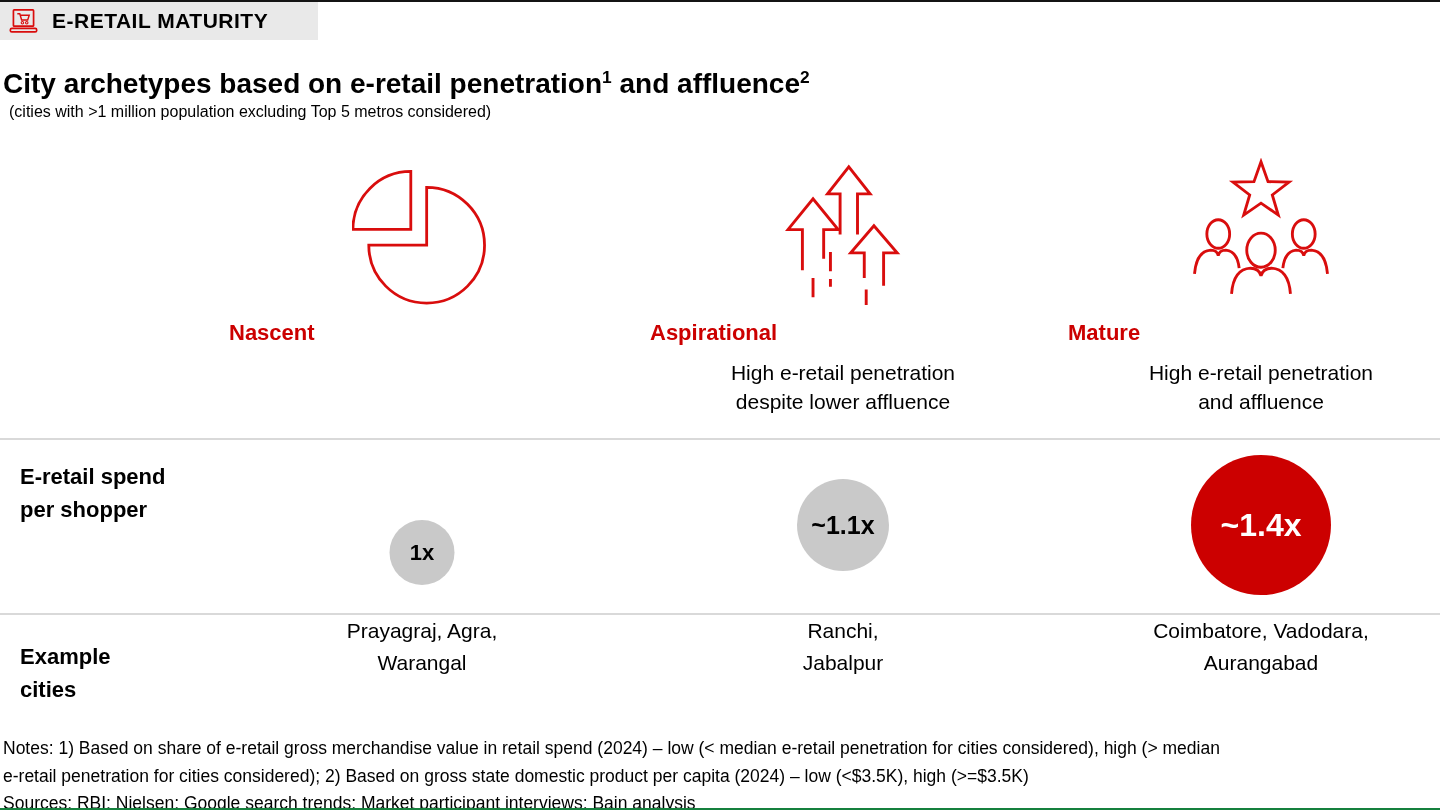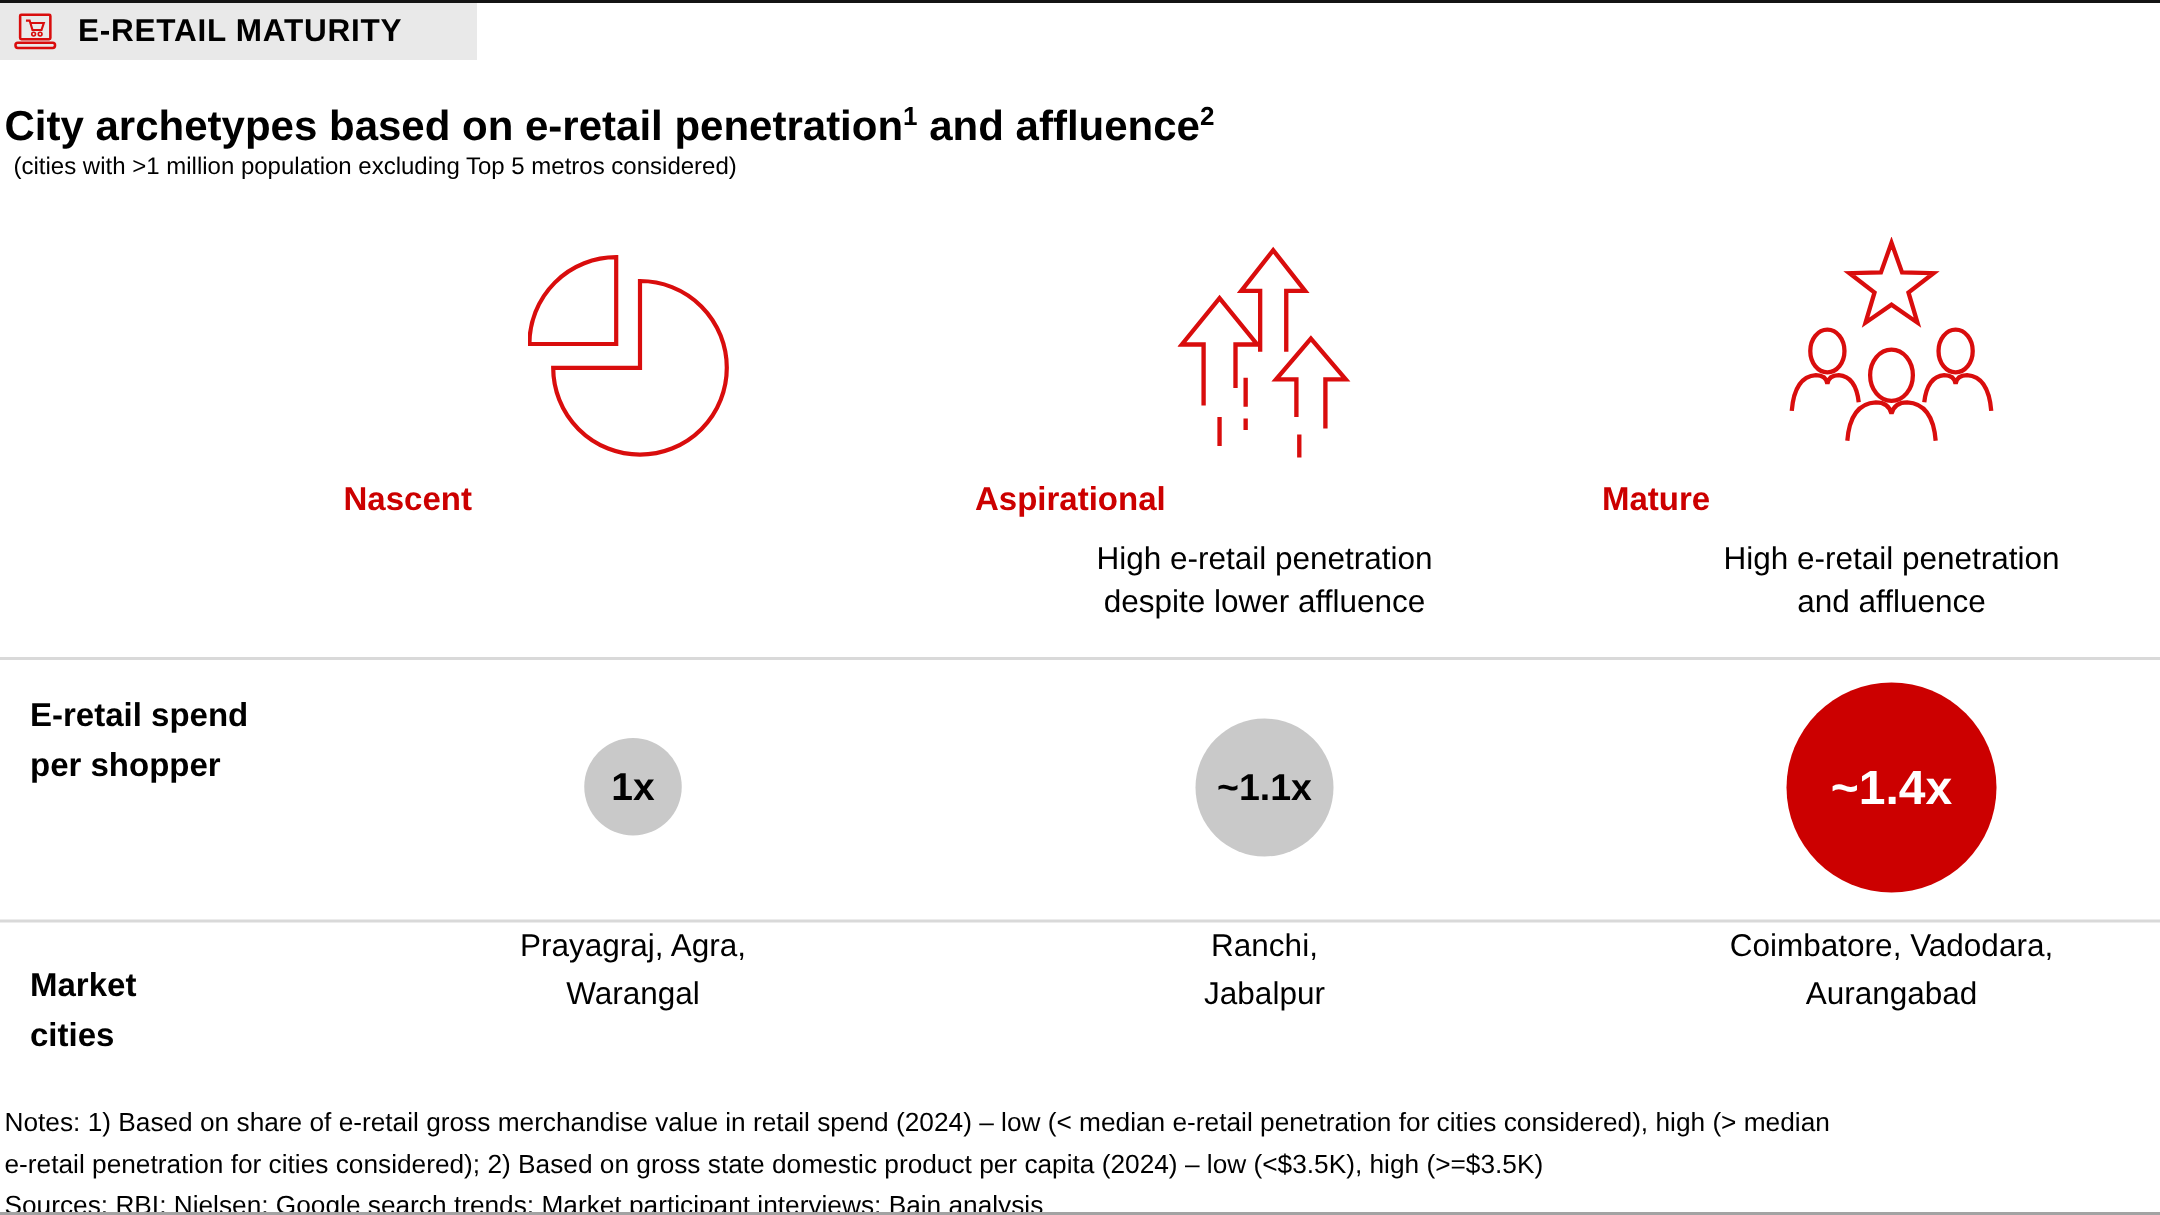--- a/index.html
+++ b/index.html
@@ -1,18 +1,18 @@
 <!DOCTYPE html>
 <html><head>
 <meta charset="utf-8">
 <style>
   html,body{margin:0;padding:0;background:#fff;}
   .canvas{
     position:relative;width:1440px;height:810px;background:#fff;
-    border-top:2px solid #141414;border-bottom:2px solid #a3a3a3;
+    border-top:2px solid #141414;border-bottom:2px solid #15803d;
     box-sizing:border-box;overflow:hidden;
     font-family:"Liberation Sans","DejaVu Sans",sans-serif;color:#000;
   }
   .tag{position:absolute;left:0;top:0;width:318px;height:38px;background:#e9e9e9;
        display:flex;align-items:center;gap:13px;padding-left:8px;box-sizing:border-box;}
   .tag-label{font-size:21px;font-weight:bold;letter-spacing:.5px;white-space:nowrap;}
   .title{position:absolute;left:3px;top:65px;font-size:28px;font-weight:bold;white-space:nowrap;}
   .title sup{font-size:62%;}
   .subtitle{position:absolute;left:9px;top:101px;font-size:16px;white-space:nowrap;}
   .divider{position:absolute;left:0;right:0;height:2px;background:#d9d9d9;}
@@ -26,21 +26,21 @@
   .col1{left:212px;} .col2{left:633px;} .col3{left:1051px;}
   .icon-box{position:absolute;top:156px;left:0;right:0;height:152px;
             display:flex;align-items:center;justify-content:center;}
   .arch-name{position:absolute;top:318px;left:17px;right:0;text-align:left;
              font-size:22px;font-weight:bold;color:#cc0000;}
   .arch-desc{position:absolute;top:356px;left:0;right:0;text-align:center;
              font-size:21px;line-height:29px;white-space:pre-line;}
   .bubble{position:absolute;left:50%;transform:translateX(-50%);border-radius:50%;
           display:flex;align-items:center;justify-content:center;font-weight:bold;
           background:#c9c9c9;color:#000;}
-  .b1{width:65px;height:65px;top:490px;font-size:26px;}
+  .b1{width:65px;height:65px;top:518px;font-size:22px;}
   .b2{width:92px;height:92px;top:477px;font-size:25px;}
   .b3{width:140px;height:140px;top:453px;font-size:32px;background:#cc0000;color:#fff;}
   .cities{position:absolute;top:613px;left:0;right:0;text-align:center;
           font-size:21px;line-height:32px;white-space:pre-line;}
   .notes{position:absolute;left:3px;top:733px;font-size:17.5px;line-height:27.5px;}
   .ic{stroke:#d90d0d;fill:none;stroke-width:3;}
 </style>
 </head>
 <body>
 
@@ -58,21 +58,21 @@
   </div>
 
   <div class="title"><span>City archetypes based on e-retail penetration</span><sup>1</sup><span> and affluence</span><sup>2</sup></div>
   <div class="subtitle">(cities with &gt;1 million population excluding Top 5 metros considered)</div>
 
   <div class="divider hr1"></div>
   <div class="divider hr2"></div>
 
   <div class="rowlabel spend-bold">E-retail spend
 per shopper</div>
-  <div class="rowlabel cities-bold">Market
+  <div class="rowlabel cities-bold">Example
 cities</div>
 
   <div class="col col1">
     <div class="icon-box">
       <svg width="140" height="150" viewBox="0 0 150 160">
         <path class="ic" d="M80 92 L80 30 A62 62 0 1 1 18 92 Z"></path>
         <path class="ic" d="M63 75 L1 75 A62 62 0 0 1 63 13 Z"></path>
       </svg>
     </div>
     <div class="arch-name">Nascent</div>

